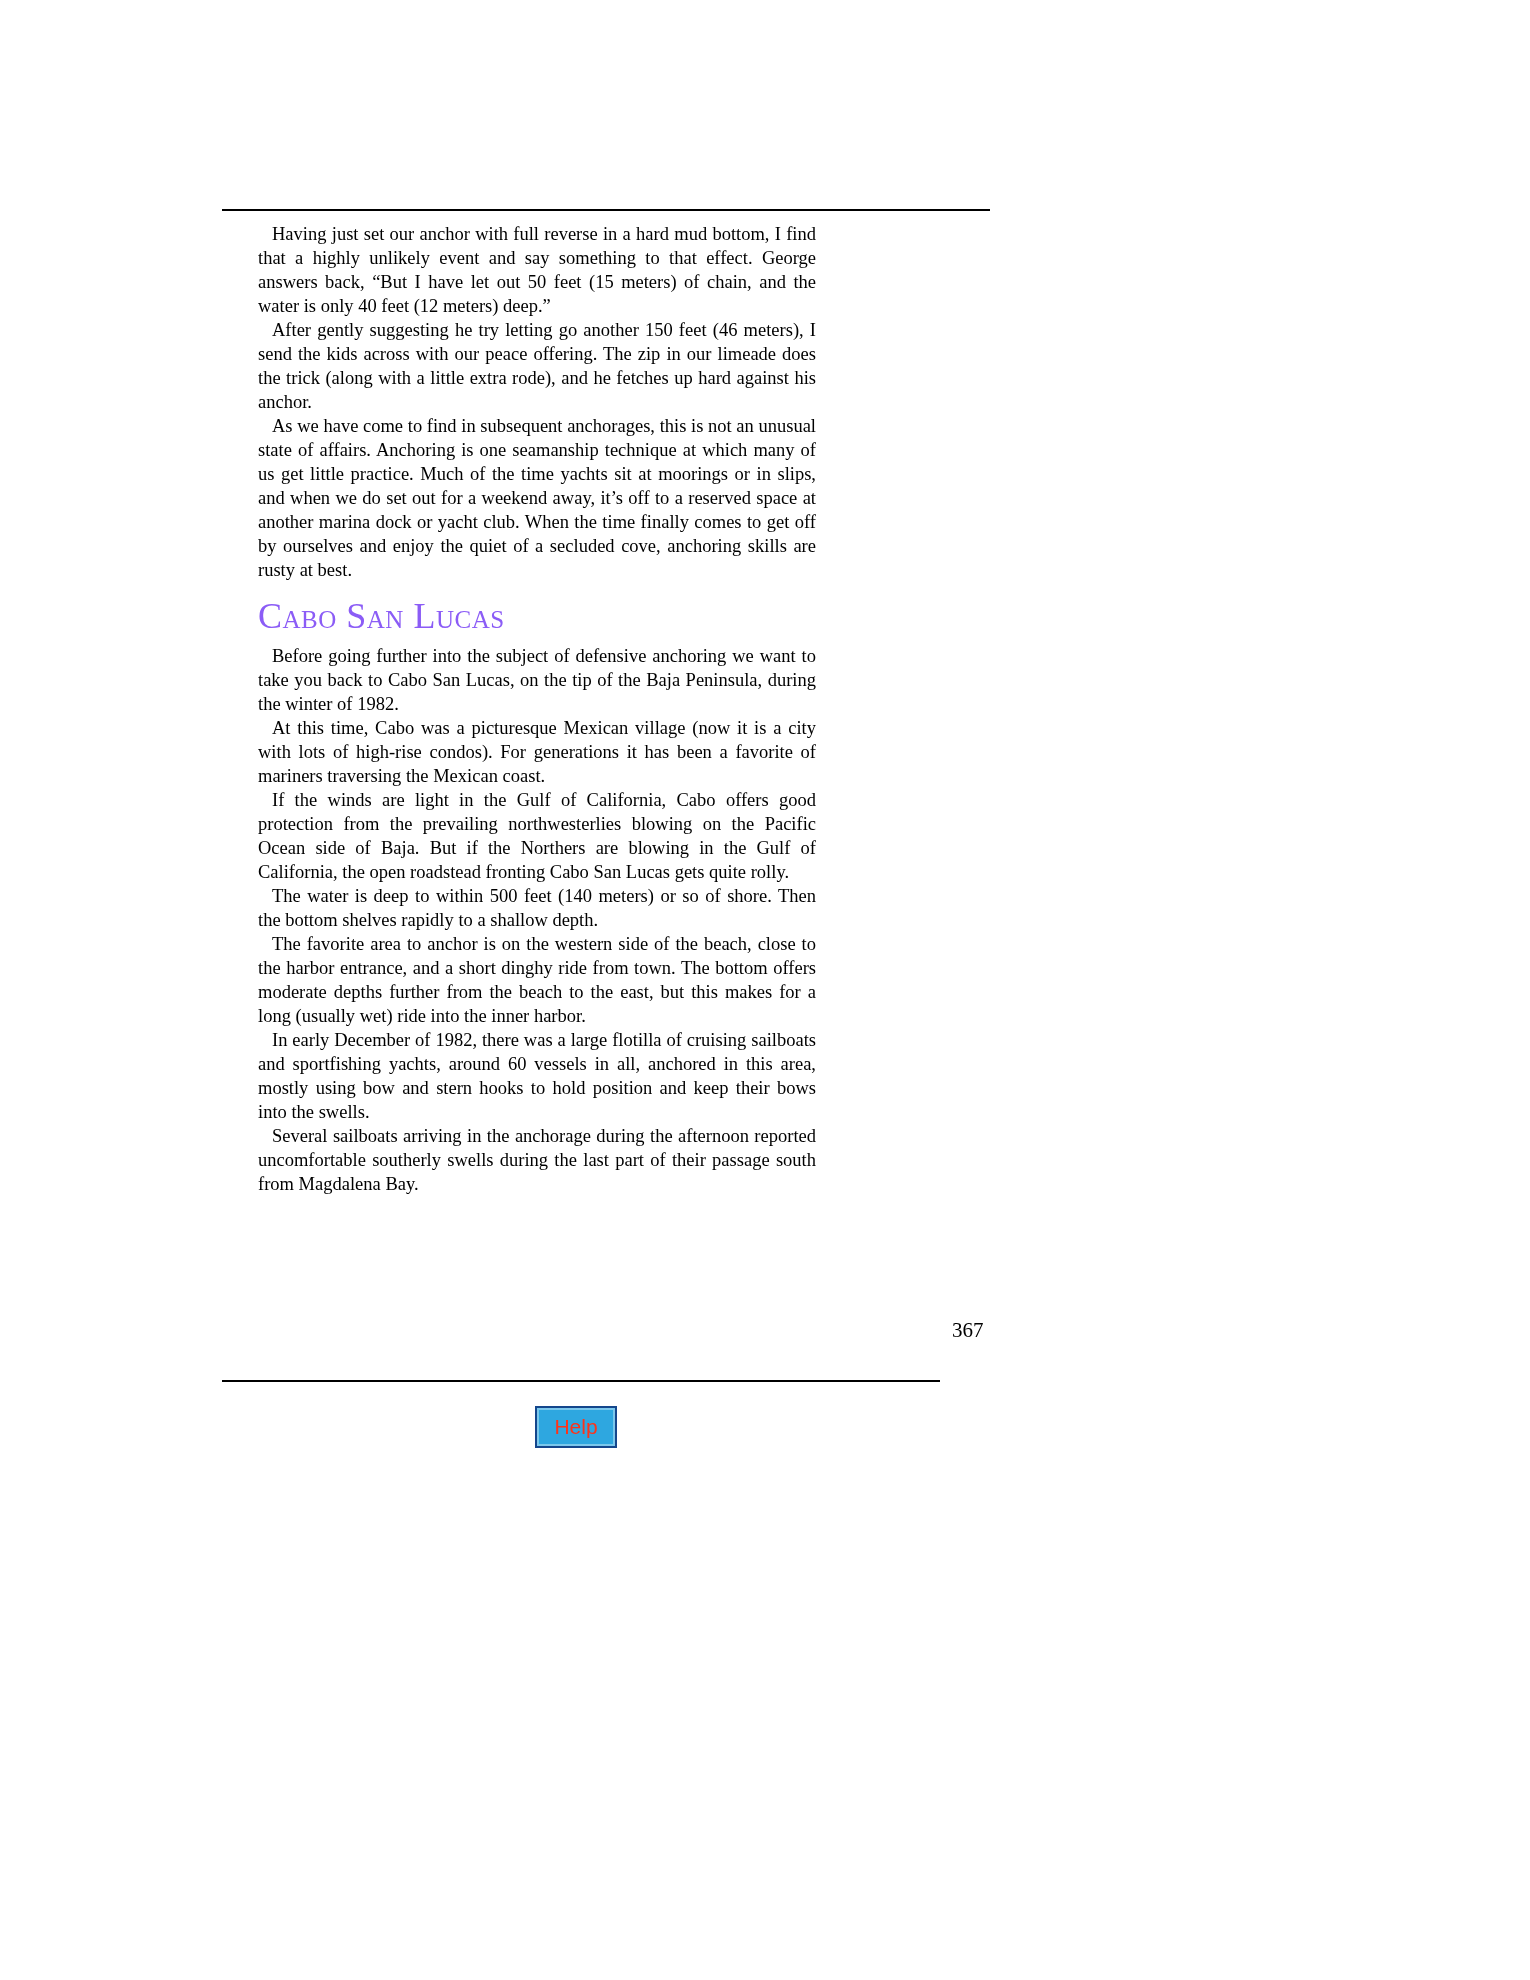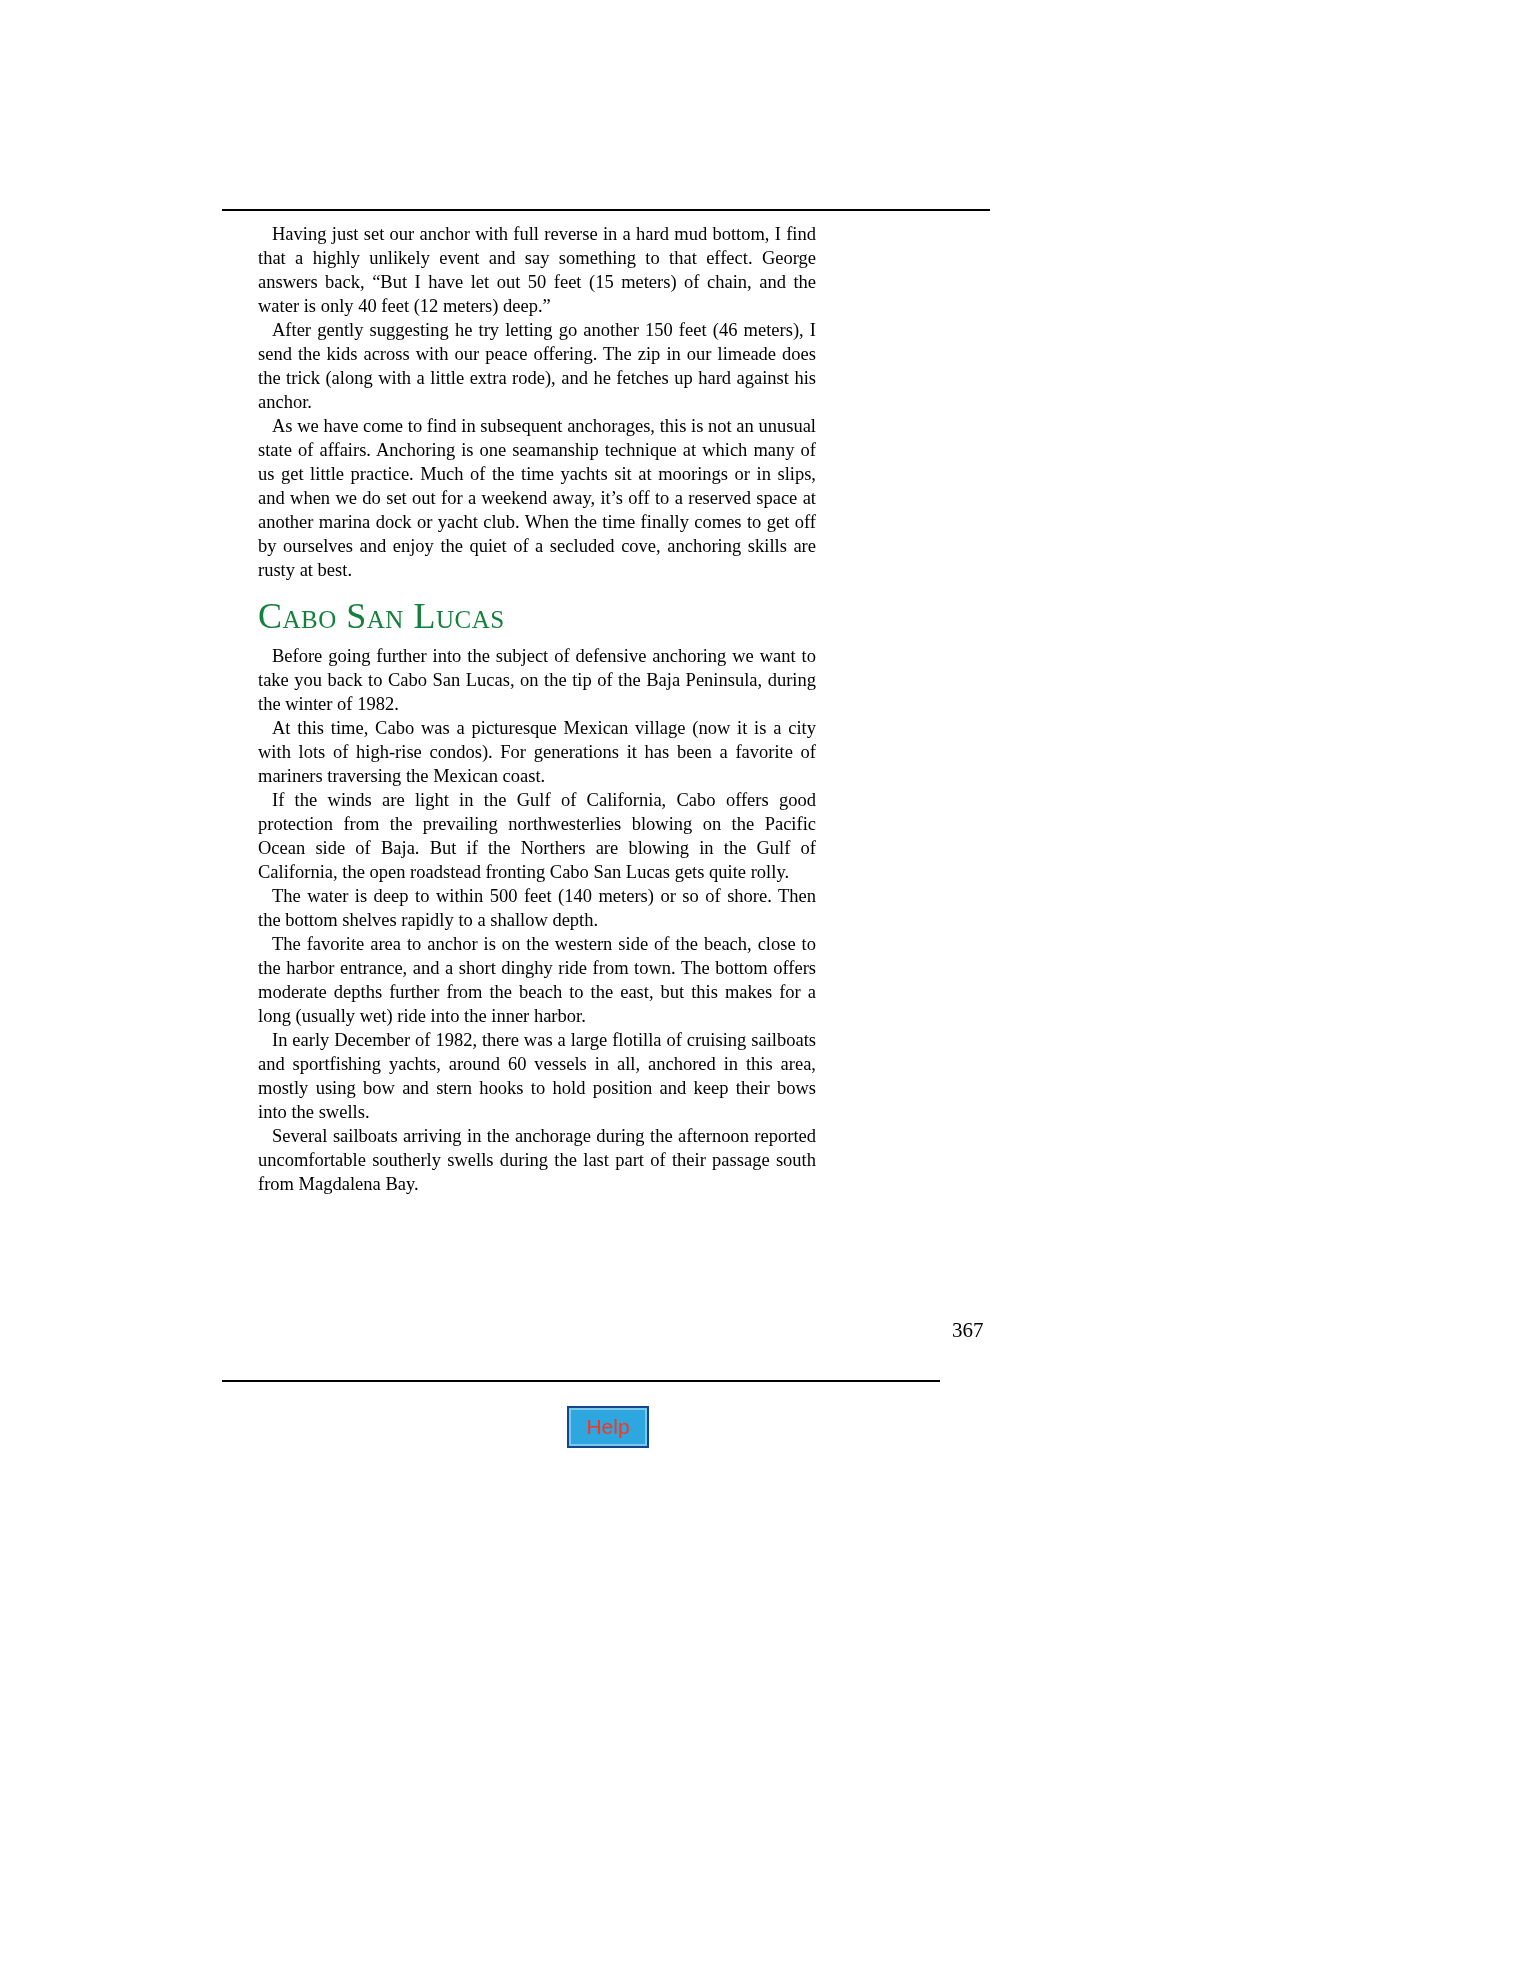--- a/index.html
+++ b/index.html
@@ -26,21 +26,21 @@
     width: 558px;
     font-size: 18.5px;
     line-height: 24px;
     text-align: justify;
   }
   .main-column p { text-indent: 14px; }
   .section-heading {
     font-family: "Liberation Serif", serif;
     font-variant: small-caps;
     font-weight: normal;
-    color: #15803d;
+    color: #8b5cf6;
     font-size: 36px;
     line-height: 40px;
     letter-spacing: 0.5px;
     margin: 14px 0 8px 0;
     text-align: left;
   }
   .margin-note {
     position: absolute;
     left: 849px; top: 737px;
     width: 156px;
@@ -58,21 +58,21 @@
   }
   .page-number {
     position: absolute;
     left: 952px; top: 1318px;
     font-size: 21px;
     font-family: "Liberation Serif", serif;
     color: #000000;
   }
   .help-button {
     position: absolute;
-    left: 567px; top: 1406px;
+    left: 535px; top: 1406px;
     width: 82px; height: 42px;
     background: #2ea7e0;
     border: 2px solid #14468c;
     box-shadow: inset 0 0 0 2px #7cc8ec;
     color: #ff3318;
     font-family: "Liberation Sans", sans-serif;
     font-size: 21px;
     text-align: center;
     cursor: pointer;
   }

